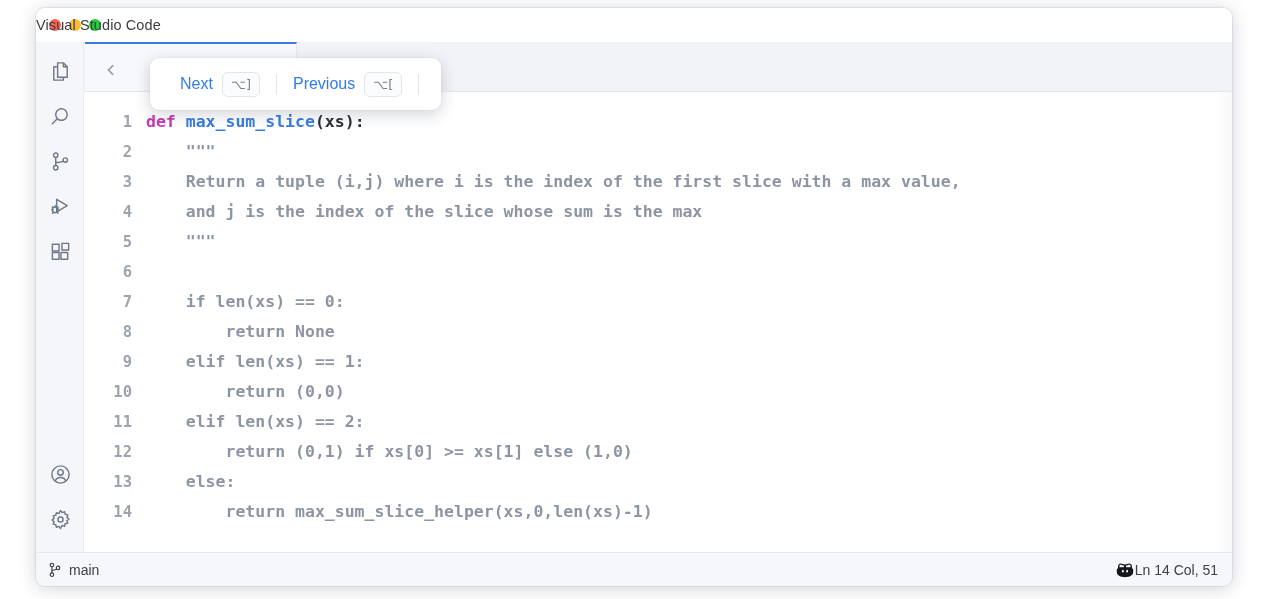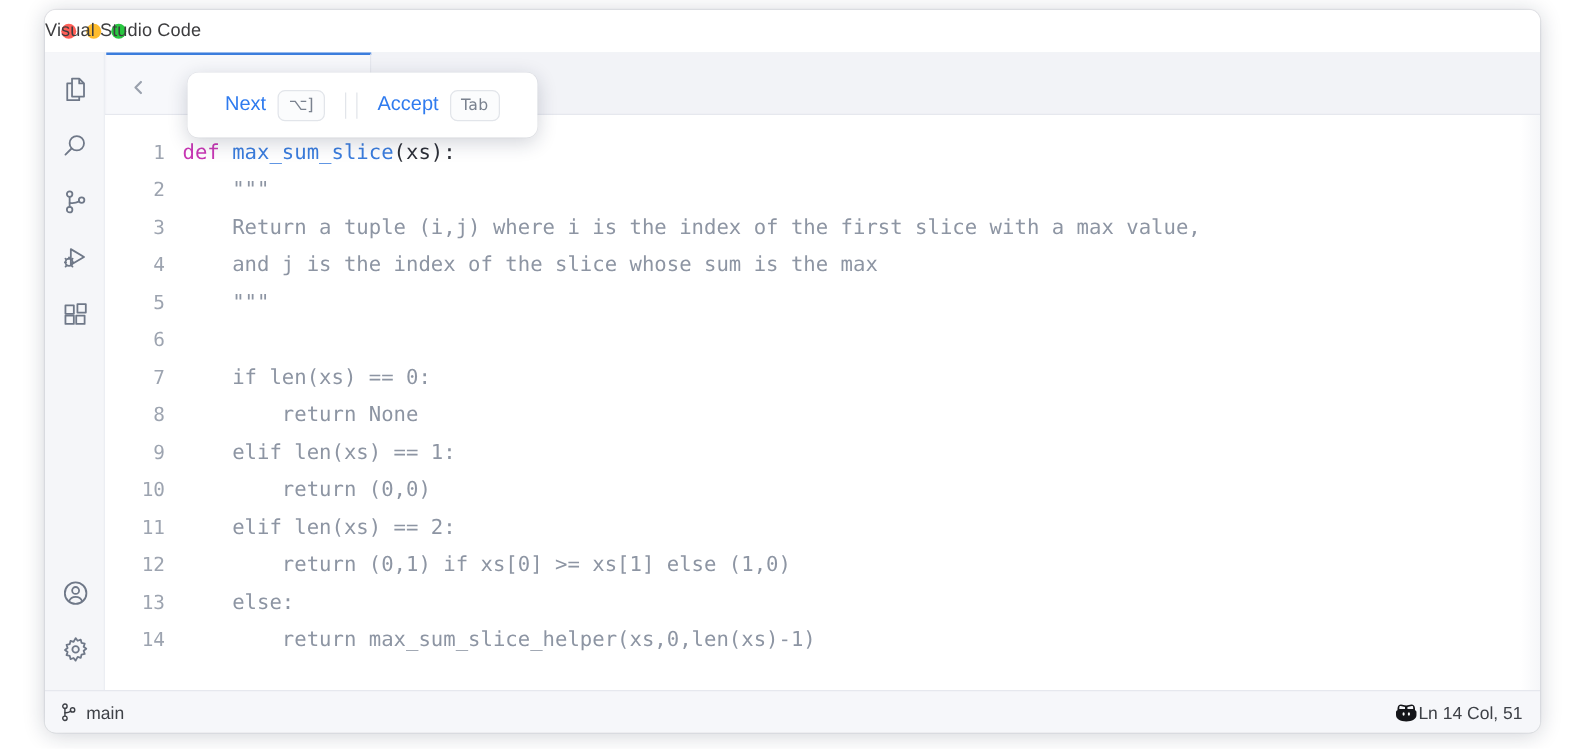--- a/index.html
+++ b/index.html
@@ -167,20 +167,21 @@
   }
 
   
   .editor {
     position: absolute;
     left: 48px; top: 84px;
     width: 1148px;
     height: 460px;
     background: #ffffff;
     overflow: hidden;
+    font-weight: bold;
   }
   .code {
     position: absolute;
     left: 0; top: 15px;
     width: 1148px;
     font-family: "DejaVu Sans Mono", monospace;
     font-size: 16.5px;
     line-height: 30px;
     white-space: pre;
   }
@@ -334,25 +335,25 @@
         </svg>
       </div>
     </div>
 
     <div class="suggest-bar">
       <div class="sg-action">
         <span class="sg-label">Next</span>
         <span class="sg-key">⌥]</span>
       </div>
       <div class="sg-sep"></div>
+      <div class="sg-action">
+        <span class="sg-label">Previous</span>
+        <span class="sg-key">⌥[</span>
+      </div>
       <div class="sg-sep"></div>
-      <div class="sg-action">
-        <span class="sg-label">Accept</span>
-        <span class="sg-key wide">Tab</span>
-      </div>
     </div>
 
     <div class="editor">
       <div class="code" id="code-lines"><span class="line"><span class="ln">1</span><span class="src"><span class="t-kw">def </span><span class="t-fn">max_sum_slice</span><span class="t-pl">(xs):</span></span></span><span class="line"><span class="ln">2</span><span class="src"><span class="t-ghost">    """</span></span></span><span class="line"><span class="ln">3</span><span class="src"><span class="t-ghost">    Return a tuple (i,j) where i is the index of the first slice with a max value,</span></span></span><span class="line"><span class="ln">4</span><span class="src"><span class="t-ghost">    and j is the index of the slice whose sum is the max</span></span></span><span class="line"><span class="ln">5</span><span class="src"><span class="t-ghost">    """</span></span></span><span class="line"><span class="ln">6</span><span class="src"><span class="t-ghost"></span></span></span><span class="line"><span class="ln">7</span><span class="src"><span class="t-ghost">    if len(xs) == 0:</span></span></span><span class="line"><span class="ln">8</span><span class="src"><span class="t-ghost">        return None</span></span></span><span class="line"><span class="ln">9</span><span class="src"><span class="t-ghost">    elif len(xs) == 1:</span></span></span><span class="line"><span class="ln">10</span><span class="src"><span class="t-ghost">        return (0,0)</span></span></span><span class="line"><span class="ln">11</span><span class="src"><span class="t-ghost">    elif len(xs) == 2:</span></span></span><span class="line"><span class="ln">12</span><span class="src"><span class="t-ghost">        return (0,1) if xs[0] &gt;= xs[1] else (1,0)</span></span></span><span class="line"><span class="ln">13</span><span class="src"><span class="t-ghost">    else:</span></span></span><span class="line"><span class="ln">14</span><span class="src"><span class="t-ghost">        return max_sum_slice_helper(xs,0,len(xs)-1)</span></span></span></div>
       <div class="editor-rightfade"></div>
     </div>
 
     <div class="statusbar">
       <div class="sb-left">
         <span class="sb-icon">

